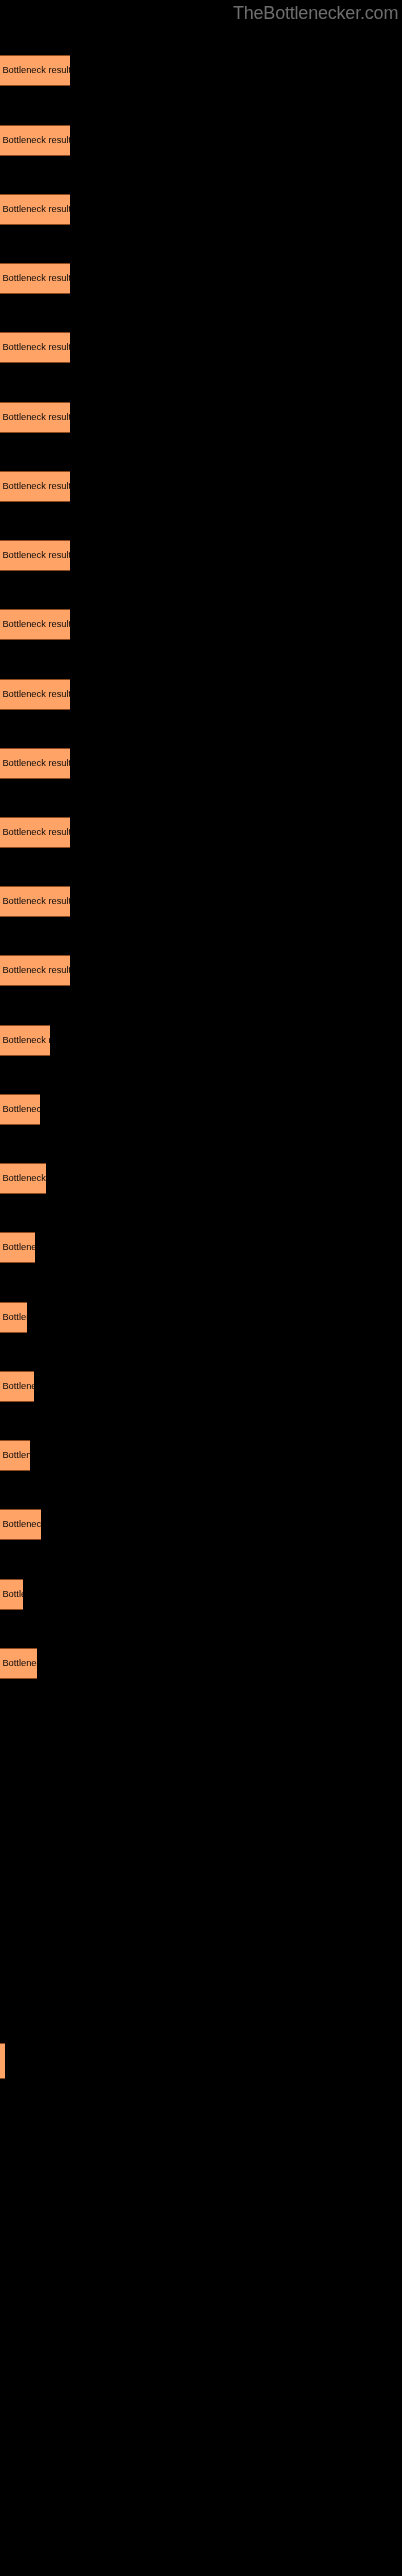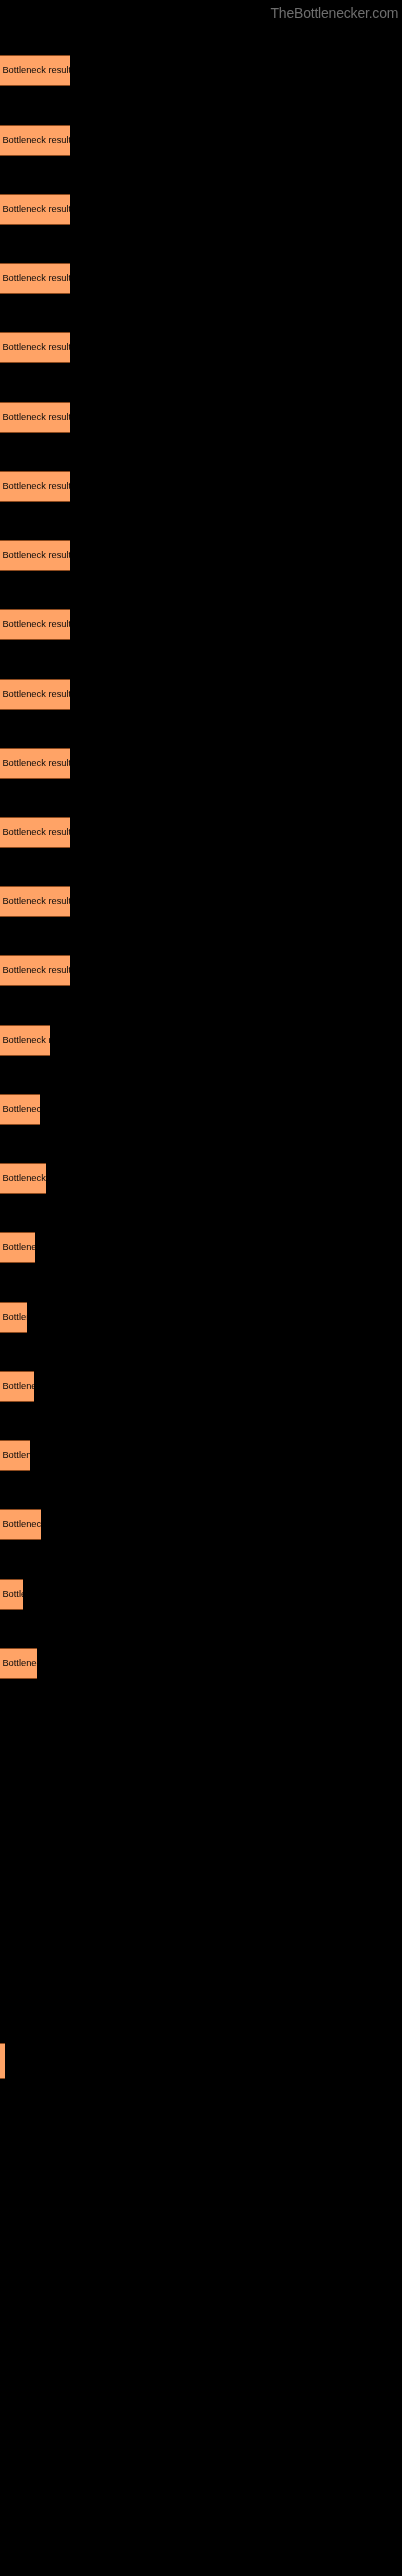--- a/index.html
+++ b/index.html
@@ -22,21 +22,21 @@
     width: 403px;
     height: 27px;
     box-sizing: border-box;
     padding-right: 4.8px;
     display: flex;
     align-items: center;
     justify-content: flex-end;
   }
   .site-title {
     font-family: "Liberation Sans", sans-serif;
-    font-size: 14px;
+    font-size: 18px;
     line-height: 18.5px;
     color: #6e6e6e;
     letter-spacing: -0.2px;
     white-space: nowrap;
     text-align: center;
   }
 
   .chart-area {
     position: absolute;
     top: 0;

